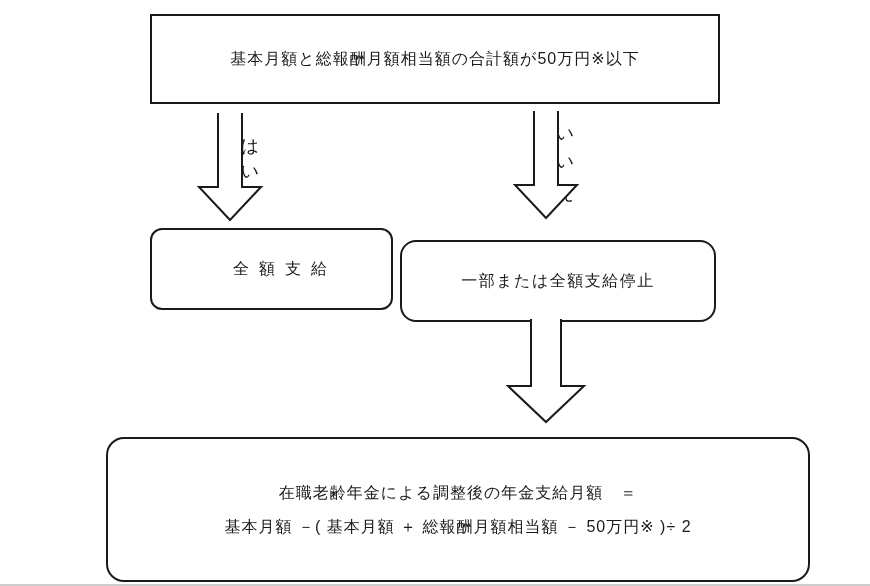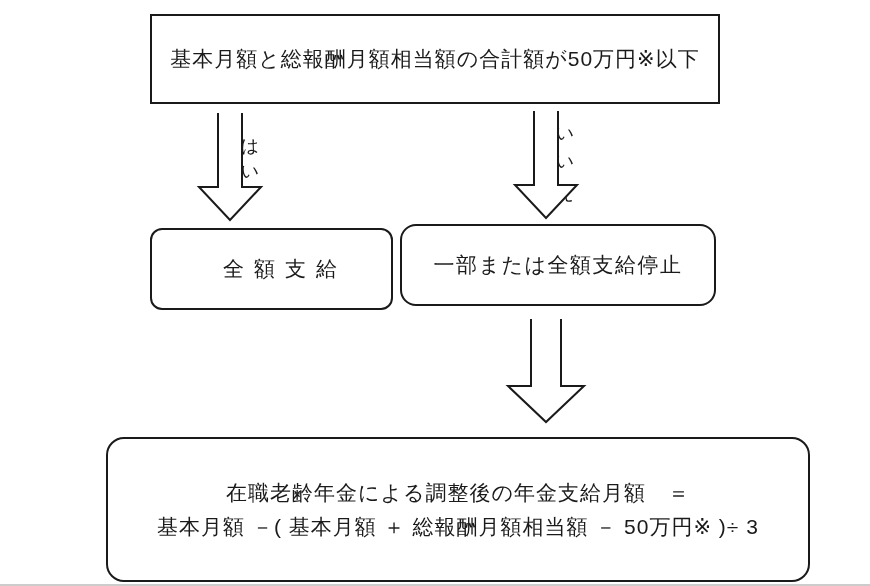--- a/index.html
+++ b/index.html
@@ -17,34 +17,34 @@
     overflow: hidden;
   }
   .box {
     position: absolute;
     border: 2px solid #1a1a1a;
     background: #ffffff;
     display: flex;
     align-items: center;
     justify-content: center;
     text-align: center;
-    font-size: 21px;
+    font-size: 16px;
   }
   .condition-box {
     left: 150px; top: 14px; width: 566px; height: 86px;
     letter-spacing: 1px;
   }
   .full-payment-box {
     left: 150px; top: 228px; width: 212px; height: 78px;
     border-radius: 12px;
     letter-spacing: 10px;
     padding-left: 27px; 
   }
   .suspension-box {
-    left: 400px; top: 224px; width: 312px; height: 78px;
+    left: 400px; top: 240px; width: 312px; height: 78px;
     border-radius: 16px;
     letter-spacing: 1.5px;
   }
   .result-box {
     left: 106px; top: 437px; width: 700px; height: 141px;
     border-radius: 18px;
     flex-direction: column;
     line-height: 34px;
     letter-spacing: 1px;
   }
@@ -94,18 +94,18 @@
   <div class="box suspension-box">
     <span>一部または全額支給停止</span>
   </div>
 
   <svg class="arrow arrow-result" width="90" height="106" viewBox="0 0 90 106" aria-hidden="true">
     <path d="M30 1 L30 68 L7 68 L45 104 L83 68 L60 68 L60 1" fill="#ffffff" stroke="#1a1a1a" stroke-width="2" stroke-linejoin="miter"></path>
   </svg>
 
   <div class="box result-box">
     <div>在職老齢年金による調整後の年金支給月額　＝</div>
-    <div>基本月額 －( 基本月額 ＋ 総報酬月額相当額 － 50万円※ )÷ 3</div>
+    <div>基本月額 －( 基本月額 ＋ 総報酬月額相当額 － 50万円※ )÷ 2</div>
   </div>
 
   <div class="bottom-divider"></div>
 
 </div>
 
 </body></html>

